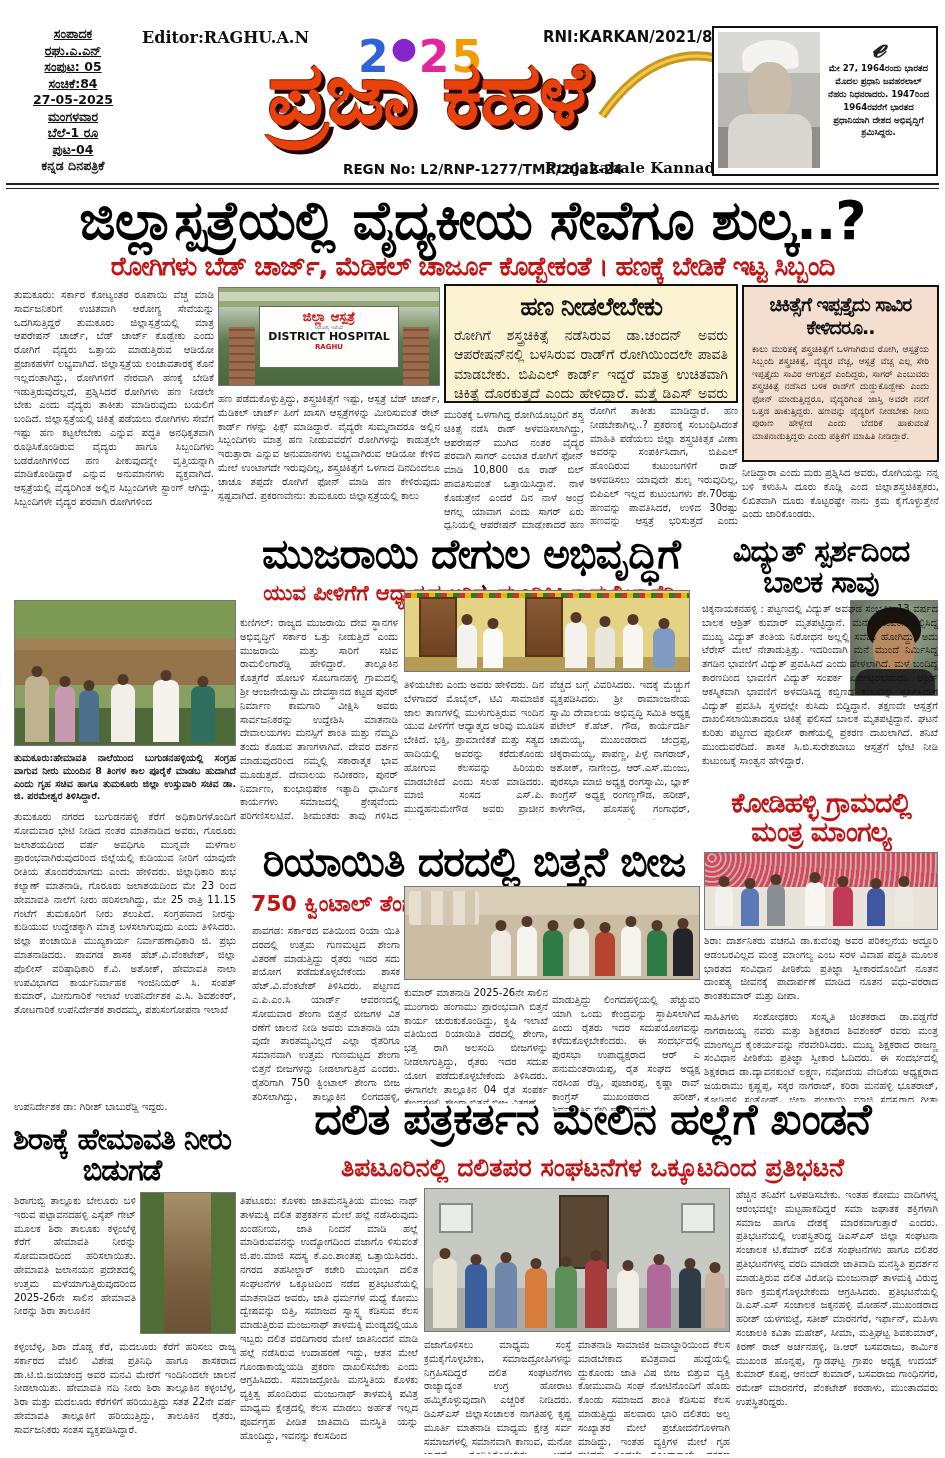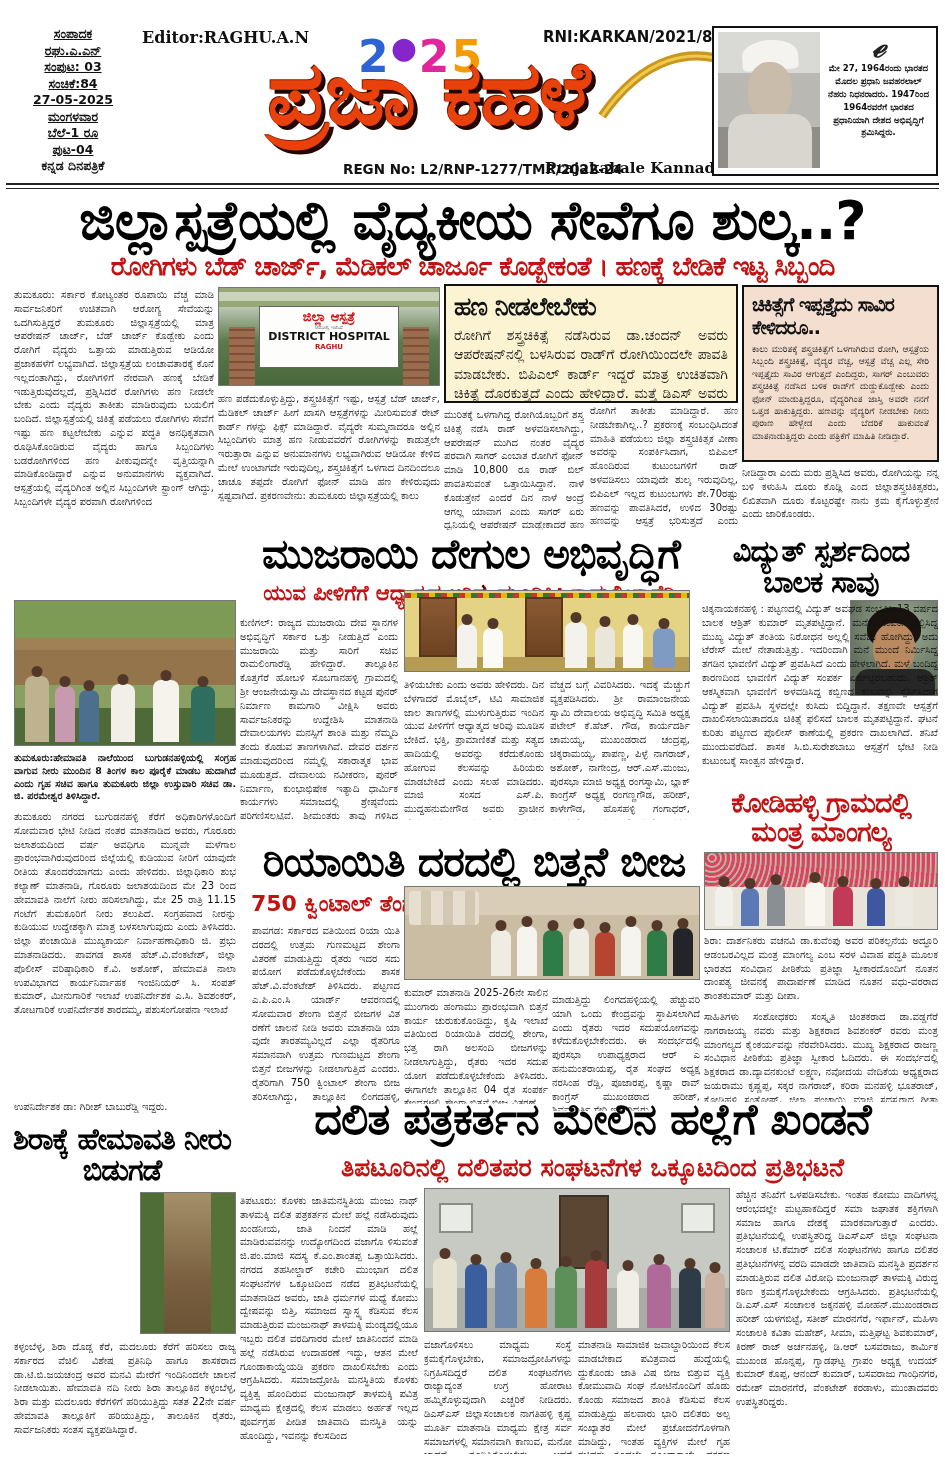--- a/index.html
+++ b/index.html
@@ -25,21 +25,21 @@
   .nehru-box{border:2px solid #111;background:#fff;display:flex;padding:4px;box-sizing:border-box;gap:5px;}
   .nehru-photo{width:102px;height:136px;position:relative;background:linear-gradient(180deg,#d9d9d5 0 30%,#b9b8b2 30% 70%,#8f8e88 70%);overflow:hidden;flex:none;}
   .nehru-cap{position:absolute;left:24px;top:8px;width:56px;height:30px;background:#f4f3ef;border-radius:50% 50% 10% 10%;transform:rotate(-4deg);}
   .nehru-face{position:absolute;left:30px;top:30px;width:44px;height:56px;background:#c9bcab;border-radius:46% 46% 40% 40%;}
   .nehru-coat{position:absolute;left:10px;top:82px;width:84px;height:54px;background:#d8d6cf;border-radius:18px 18px 0 0;}
   .nehru-txt{font-size:8.6px;font-weight:bold;text-align:center;line-height:1.5;flex:1;}
   .eglyph{font-family:"DejaVu Serif",serif;font-size:30px;font-style:italic;line-height:1;color:#222;}
   .rule{border-top:2px solid #222;border-bottom:1px solid #222;height:3px;}
   
   .box{border:2px solid #111;box-sizing:border-box;padding:6px 8px;overflow:hidden;}
-  .box h3{margin:0 0 4px 0;font-size:25px;letter-spacing:-1px;}
+  .box h3{margin:0 0 4px 0;text-align:center;font-size:25px;letter-spacing:-1px;}
   .box .t{font-size:14px;}
   .ybox{background:#fbf3d2;}
   .pbox{background:#f3ded0;}
   .pbox h3{font-size:19px;}
   
   .photo{position:absolute;overflow:hidden;border:1px solid #777;box-sizing:border-box;}
   .fig{position:absolute;bottom:3px;border-radius:8px 8px 0 0;}
   .fig::before{content:"";position:absolute;top:-10px;left:50%;transform:translateX(-50%);
                width:11px;height:11px;border-radius:50%;background:#53382a;}
   .ph-hospital{background:linear-gradient(180deg,#97a878 0 20%,#64815171 20%,#5c7a4a 55%,#49683c);}
@@ -71,21 +71,21 @@
   .cap{font-size:9.5px;font-weight:bold;line-height:1.35;text-align:justify;}
 </style>
 </head>
 <body>
 
 <div class="page">
 
   <div class="abs info" style="left:14px;top:26px;width:118px;">
     <span class="u">ಸಂಪಾದಕ</span>
     <span class="u">ರಘು.ಎ.ಎನ್</span>
-    <span class="u">ಸಂಪುಟ: 03</span>
+    <span class="u">ಸಂಪುಟ: 05</span>
     <span class="u">ಸಂಚಿಕೆ:84</span>
     <span class="u">27-05-2025</span>
     <span class="u">ಮಂಗಳವಾರ</span>
     <span class="u">ಬೆಲೆ-1 ರೂ</span>
     <span class="u">ಪುಟ-04</span>
     <span class="n">ಕನ್ನಡ ದಿನಪತ್ರಿಕೆ</span>
   </div>
   <div class="abs editor" style="left:142px;top:28px;">Editor:RAGHU.A.N</div>
   <div class="abs rni" style="left:543px;top:28px;">RNI:KARKAN/2021/80382</div>
   <div class="abs logo25" style="left:358px;top:30px;"><span class="a">2</span><span class="b">●</span><span class="c">2</span><span class="d">5</span></div>
@@ -203,20 +203,21 @@
     <span class="fig" style="left:164px;width:20px;height:48px;background:#efece4;"></span>
     <span class="fig" style="left:190px;width:20px;height:44px;background:#b6452f;"></span>
     <span class="fig" style="left:216px;width:20px;height:50px;background:#f6f4ee;"></span>
     <span class="fig" style="left:242px;width:20px;height:46px;background:#2e7d46;"></span>
     <span class="fig" style="left:268px;width:20px;height:48px;background:#23242a;"></span>
   </div>
   <div class="abs t" style="left:404px;top:986px;width:144px;height:118px;">ಕುಮಾರ್ ಮಾತನಾಡಿ 2025-26ನೇ ಸಾಲಿನ ಮುಂಗಾರು ಹಂಗಾಮು ಪ್ರಾರಂಭವಾಗಿ ಬಿತ್ತನೆ ಕಾರ್ಯ ಚುರುಕುಕೊಂಡಿದ್ದು, ಕೃಷಿ ಇಲಾಖೆ ವತಿಯಿಂದ ರಿಯಾಯಿತಿ ದರದಲ್ಲಿ ಶೇಂಗಾ, ಭತ್ತ ರಾಗಿ ಅಲಸಂದಿ ಬೀಜಗಳನ್ನು ನೀಡಲಾಗುತ್ತಿದ್ದು, ರೈತರು ಇದರ ಸದುಪ ಯೋಗ ಪಡೆದುಕೊಳ್ಳಬೇಕೆಂದು ತಿಳಿಸಿದರು. ಈಗಾಗಲೇ ತಾಲ್ಲೂಕಿನ 04 ರೈತ ಸಂಪರ್ಕ ಕೇಂದ್ರಗಳಲ್ಲಿ ಶೇಂಗಾ ಬಿತ್ತನೆ ಬೀಜ ವಿತರಣೆ</div>
   <div class="abs t" style="left:552px;top:986px;width:148px;height:118px;margin-top:7px;">ಮಾಡುತ್ತಿದ್ದು ಲಿಂಗದಹಳ್ಳಿಯಲ್ಲಿ ಹೆಚ್ಚುವರಿ ಯಾಗಿ ಒಂದು ಕೇಂದ್ರವನ್ನು ಸ್ಥಾಪಿಸಲಾಗಿದೆ ಎಂದು ರೈತರು ಇದರ ಸದುಪಯೋಗವನ್ನು ಕಳೆದುಕೊಳ್ಳಬೇಕೆಂದರು. ಈ ಸಂದರ್ಭದಲ್ಲಿ ಪುರಸಭಾ ಉಪಾಧ್ಯಕ್ಷರಾದ ಆರ್ ಎ ಹನುಮಂತರಾಯಪ್ಪ, ರೈತ ಸಂಘದ ಅಧ್ಯಕ್ಷ ನರಸಿಂಹ ರೆಡ್ಡಿ, ಪೂಜಾರಪ್ಪ, ಕೃಷ್ಣಾ ರಾವ್ ಕಾಂಗ್ರೆಸ್ ಮುಖಂಡರಾದ ಹರೀಶ್, ಶಿವಮೂರ್ತಿ ಸೇರಿ ಇತರರಿದ್ದರು.</div>
 
   <div class="abs hl" style="left:8px;top:1124px;width:228px;font-size:29px;">ಶಿರಾಕ್ಕೆ ಹೇಮಾವತಿ ನೀರು ಬಿಡುಗಡೆ</div>
+  <div class="abs t" style="left:14px;top:1194px;width:122px;height:140px;">ಶಿರಾಗುಬ್ಬಿ ತಾಲ್ಲೂಕು ಬೇಲೂರು ಬಳಿ ಇರುವ ಪಟ್ಟಾವನದಹಳ್ಳಿ ಎಸ್ಕೆಪ್ ಗೇಟ್ ಮೂಲಕ ಶಿರಾ ತಾಲೂಕು ಕಳ್ಳಂಬೆಳ್ಳ ಕೆರೆಗೆ ಹೇಮಾವತಿ ನೀರನ್ನು ಸೋಮವಾರದಿಂದ ಹರಿಸಲಾಯಿತು. ಹೇಮಾವತಿ ಜಲಾನಯನ ಪ್ರದೇಶದಲ್ಲಿ ಉತ್ತಮ ಮಳೆಯಾಗುತ್ತಿರುವುದರಿಂದ 2025-26ನೇ ಸಾಲಿನ ಹೇಮಾವತಿ ನೀರನ್ನು ಶಿರಾ ತಾಲೂಕಿನ</div>
   <div class="photo ph-canal" style="left:140px;top:1192px;width:96px;height:142px;">
     <div class="water"></div>
   </div>
   <div class="abs t" style="left:14px;top:1340px;width:222px;height:112px;">ಕಳ್ಳಂಬೆಳ್ಳ, ಶಿರಾ ದೊಡ್ಡ ಕೆರೆ, ಮದಲೂರು ಕೆರೆಗೆ ಹರಿಸಲು ರಾಜ್ಯ ಸರ್ಕಾರದ ವೆಚಿಲಿ ವಿಶೇಷ ಪ್ರತಿನಿಧಿ ಹಾಗೂ ಶಾಸಕರಾದ ಡಾ.ಟಿ.ಬಿ.ಜಯಚಂದ್ರ ಅವರ ಮನವಿ ಮೇರೆಗೆ ಇಂದಿನಿಂದಲೇ ಚಾಲನೆ ನೀಡಲಾಯಿತು. ಹೇಮಾವತಿ ನದಿ ನೀರು ಶಿರಾ ತಾಲ್ಲೂಕಿನ ಕಳ್ಳಂಬೆಳ್ಳ, ಶಿರಾ ಮತ್ತು ಮದಲೂರು ಕೆರೆಗಳಿಗೆ ಹರಿಯುತ್ತಿದ್ದು ಸತತ 22ನೇ ವರ್ಷ ಹೇಮಾವತಿ ತಾಲ್ಲೂಕಿಗೆ ಹರಿಯುತ್ತಿದ್ದು, ತಾಲೂಕಿನ ರೈತರು, ಸಾರ್ವಜನಿಕರು ಸಂತಸ ವ್ಯಕ್ತಪಡಿಸಿದ್ದಾರೆ.</div>
 
   <div class="abs hl" style="left:240px;top:1096px;width:705px;font-size:43px;">ದಲಿತ ಪತ್ರಕರ್ತನ ಮೇಲಿನ ಹಲ್ಲೆಗೆ ಖಂಡನೆ</div>
   <div class="abs hl red" style="left:240px;top:1154px;width:705px;font-size:25px;letter-spacing:0;">ತಿಪಟೂರಿನಲ್ಲಿ ದಲಿತಪರ ಸಂಘಟನೆಗಳ ಒಕ್ಕೂಟದಿಂದ ಪ್ರತಿಭಟನೆ</div>
   <div class="abs t" style="left:240px;top:1194px;width:178px;height:260px;">ತಿಪಟೂರು: ಕೊಳಕು ಜಾತಿಮನಸ್ಥಿತಿಯ ಮಂಜು ನಾಥ್ ತಾಳಮಕ್ಕಿ ದಲಿತ ಪತ್ರಕರ್ತನ ಮೇಲೆ ಹಲ್ಲೆ ನಡೆಸಿರುವುದು ಖಂಡನೀಯ, ಜಾತಿ ನಿಂದನೆ ಮಾಡಿ ಹಲ್ಲೆ ಮಾಡಿರುವವನನ್ನು ಉದ್ಯೋಗದಿಂದ ವಜಾಗೊ ಳಿಸುವಂತೆ ಜಿ.ಪಂ.ಮಾಜಿ ಸದಸ್ಯ ಕೆ.ಎಂ.ಶಾಂತಪ್ಪ ಒತ್ತಾಯಿಸಿದರು. ನಗರದ ತಹಸೀಲ್ದಾರ್ ಕಚೇರಿ ಮುಂಭಾಗ ದಲಿತ ಸಂಘಟನೆಗಳ ಒಕ್ಕೂಟದಿಂದ ನಡೆದ ಪ್ರತಿಭಟನೆಯಲ್ಲಿ ಮಾತನಾಡಿದ ಅವರು, ಜಾತಿ ಧರ್ಮಗಳ ಮಧ್ಯೆ ಕೋಮು ದ್ವೇಷವನ್ನು ಬಿತ್ತಿ, ಸಮಾಜದ ಸ್ವಾಸ್ಥ್ಯ ಕೆಡಿಸುವ ಕೆಲಸ ಮಾಡುತ್ತಿರುವ ಮಂಜುನಾಥ್ ತಾಳಮಕ್ಕಿ ಮಂಡ್ಯದಲ್ಲಿಯೂ ಇಬ್ಬರು ದಲಿತ ವರದಿಗಾರರ ಮೇಲೆ ಜಾತಿನಿಂದನೆ ಮಾಡಿ ಹಲ್ಲೆ ನಡೆಸಿರುವ ಉದಾಹರಣೆ ಇದ್ದು, ಆತನ ಮೇಲೆ ಗೂಂಡಾಕಾಯ್ದೆಯಡಿ ಪ್ರಕರಣ ದಾಖಲಿಸಬೇಕು ಎಂದು ಆಗ್ರಹಿಸಿದರು. ಸಮಾಜದ್ರೋಹಿ ಮನಸ್ಥಿತಿಯ ಕೊಳಕು ವ್ಯಕ್ತಿತ್ವ ಹೊಂದಿರುವ ಮಂಜುನಾಥ್ ತಾಳಮಕ್ಕಿ ಪವಿತ್ರ ಮಾಧ್ಯಮ ಕ್ಷೇತ್ರದಲ್ಲಿ ಕೆಲಸ ಮಾಡಲು ಅರ್ಹತೆ ಇಲ್ಲದ ಪೂರ್ವಗ್ರಹ ಪೀಡಿತ ಜಾತಿವಾದಿ ಮನಸ್ಥಿತಿ ಯನ್ನು ಹೊಂದಿದ್ದು, ಇವನನ್ನು ಕೆಲಸದಿಂದ</div>
   <div class="photo ph-protest" style="left:424px;top:1188px;width:306px;height:144px;">
     <div class="door"></div>

